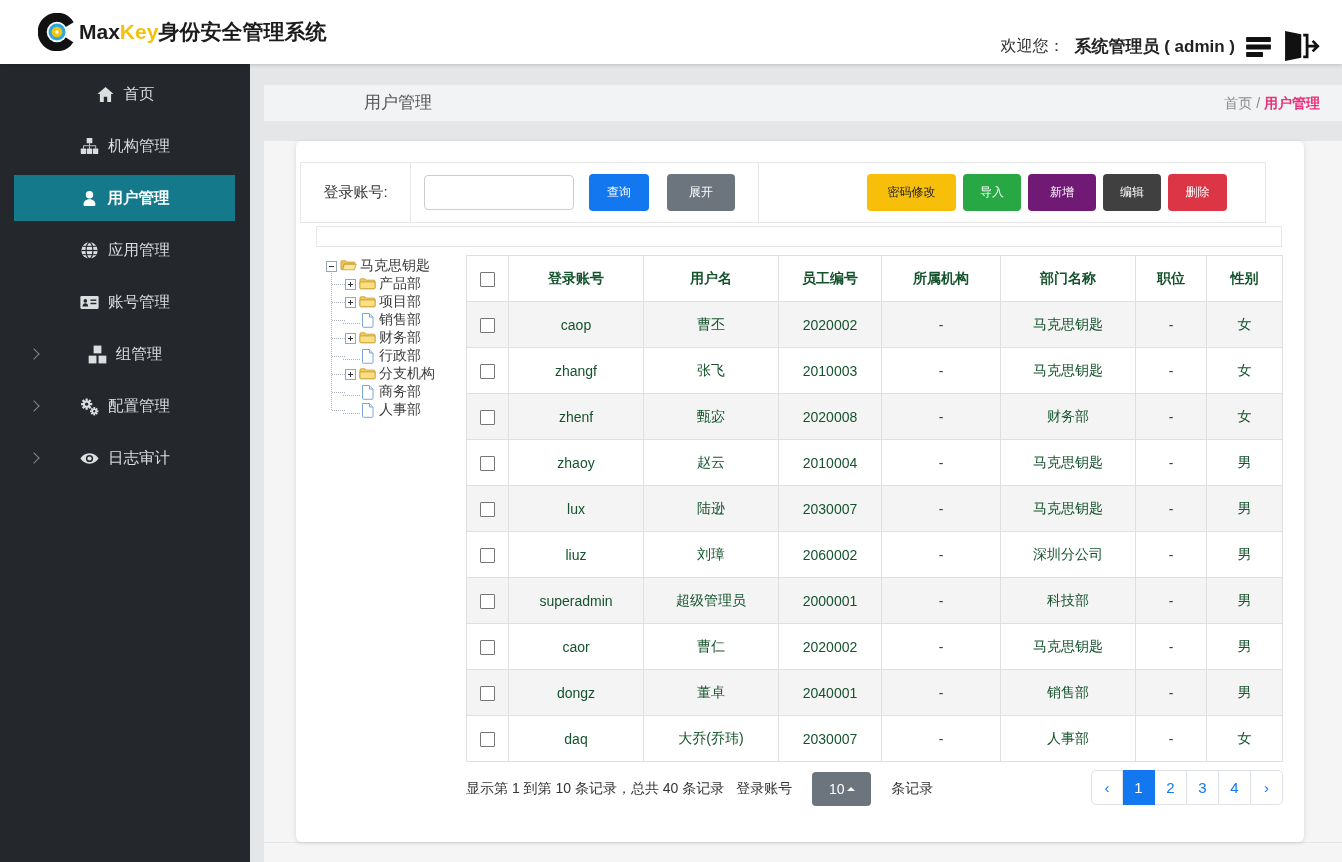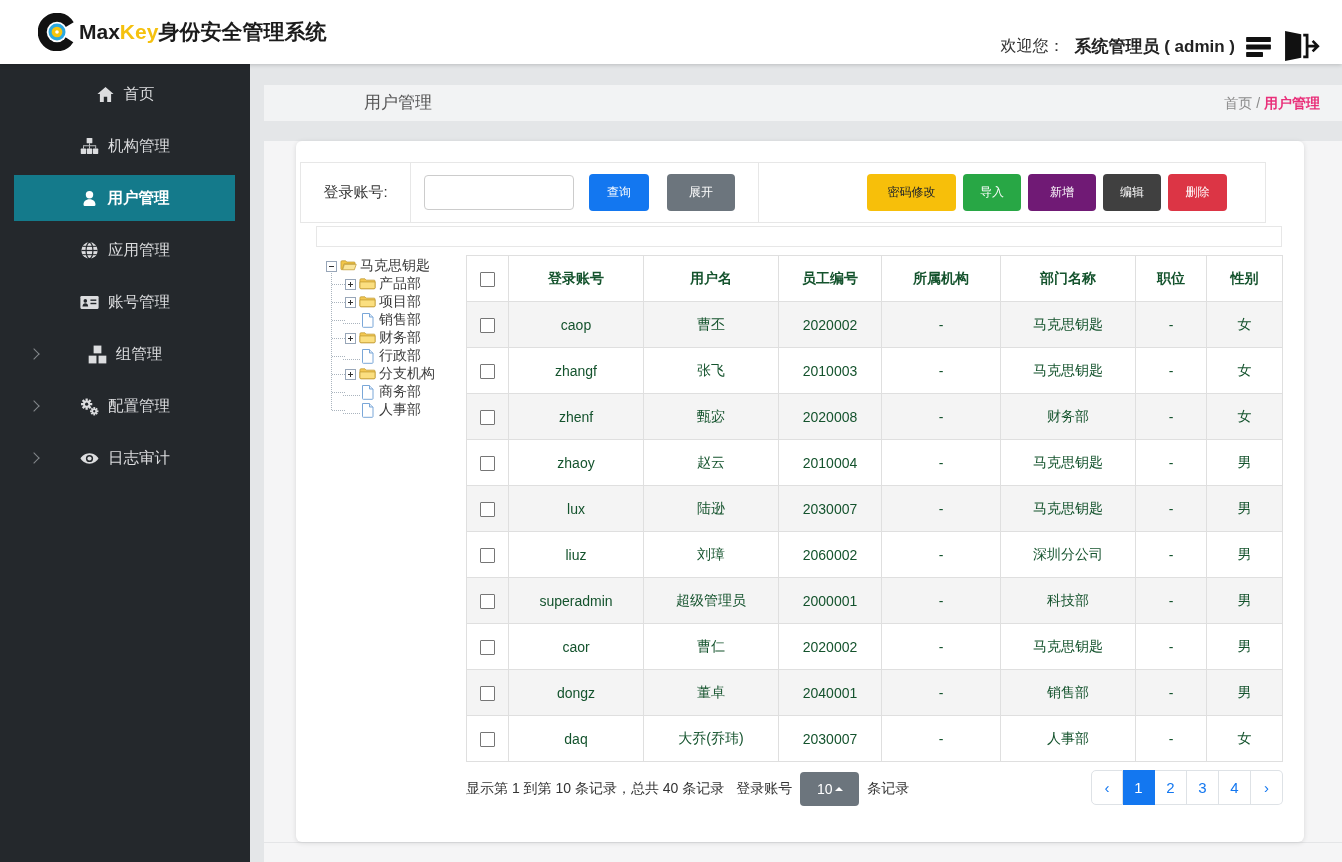--- a/index.html
+++ b/index.html
@@ -69,21 +69,21 @@
   
   #tablewrap { position:absolute; left:170px; top:114px; width:816px; }
   table { border-collapse:collapse; width:816px; table-layout:fixed; font-size:14px; color:#14532d; }
   th,td { border:1px solid #dfdfdf; height:46px; text-align:center; padding:0 4px; overflow:hidden; }
   th { font-weight:bold; background:#fff; }
   tbody tr:nth-child(odd) td { background:#f4f4f4; }
   .cb { display:inline-block; width:15px; height:15px; border:1px solid #767676; background:#fff; vertical-align:middle; border-radius:1px; }
 
   
   #pg-left { position:absolute; left:170px; top:630px; height:35px; display:flex; align-items:center; font-size:14px; color:#333; }
-  #pg-size-btn { height:34px; width:59px; margin:0 8px; background:#6c757d; border:none; border-radius:4px; color:#fff; font-size:14px; display:inline-flex; align-items:center; justify-content:center; gap:2px; font-family:inherit; }
+  #pg-size-btn { height:34px; width:59px; margin:0 20px; background:#6c757d; border:none; border-radius:4px; color:#fff; font-size:14px; display:inline-flex; align-items:center; justify-content:center; gap:2px; font-family:inherit; }
   #pg-size-btn .caret-up { width:0; height:0; border-left:4px solid transparent; border-right:4px solid transparent; border-bottom:4px solid #fff; display:inline-block; }
   #pager { position:absolute; right:21px; top:629px; height:35px; display:flex; }
   .pg-item { min-width:32px; padding:0 6px; height:35px; border:1px solid #dee2e6; border-left:none; background:#fff; color:#1377f0; font-size:15px; display:flex; align-items:center; justify-content:center; cursor:pointer; }
   .pg-item:first-child { border-left:1px solid #dee2e6; border-radius:5px 0 0 5px; }
   .pg-item:last-child { border-radius:0 5px 5px 0; }
   .pg-item.active { background:#1377f0; border-color:#1377f0; color:#fff; }
 </style>
 </head>
 <body>
 

